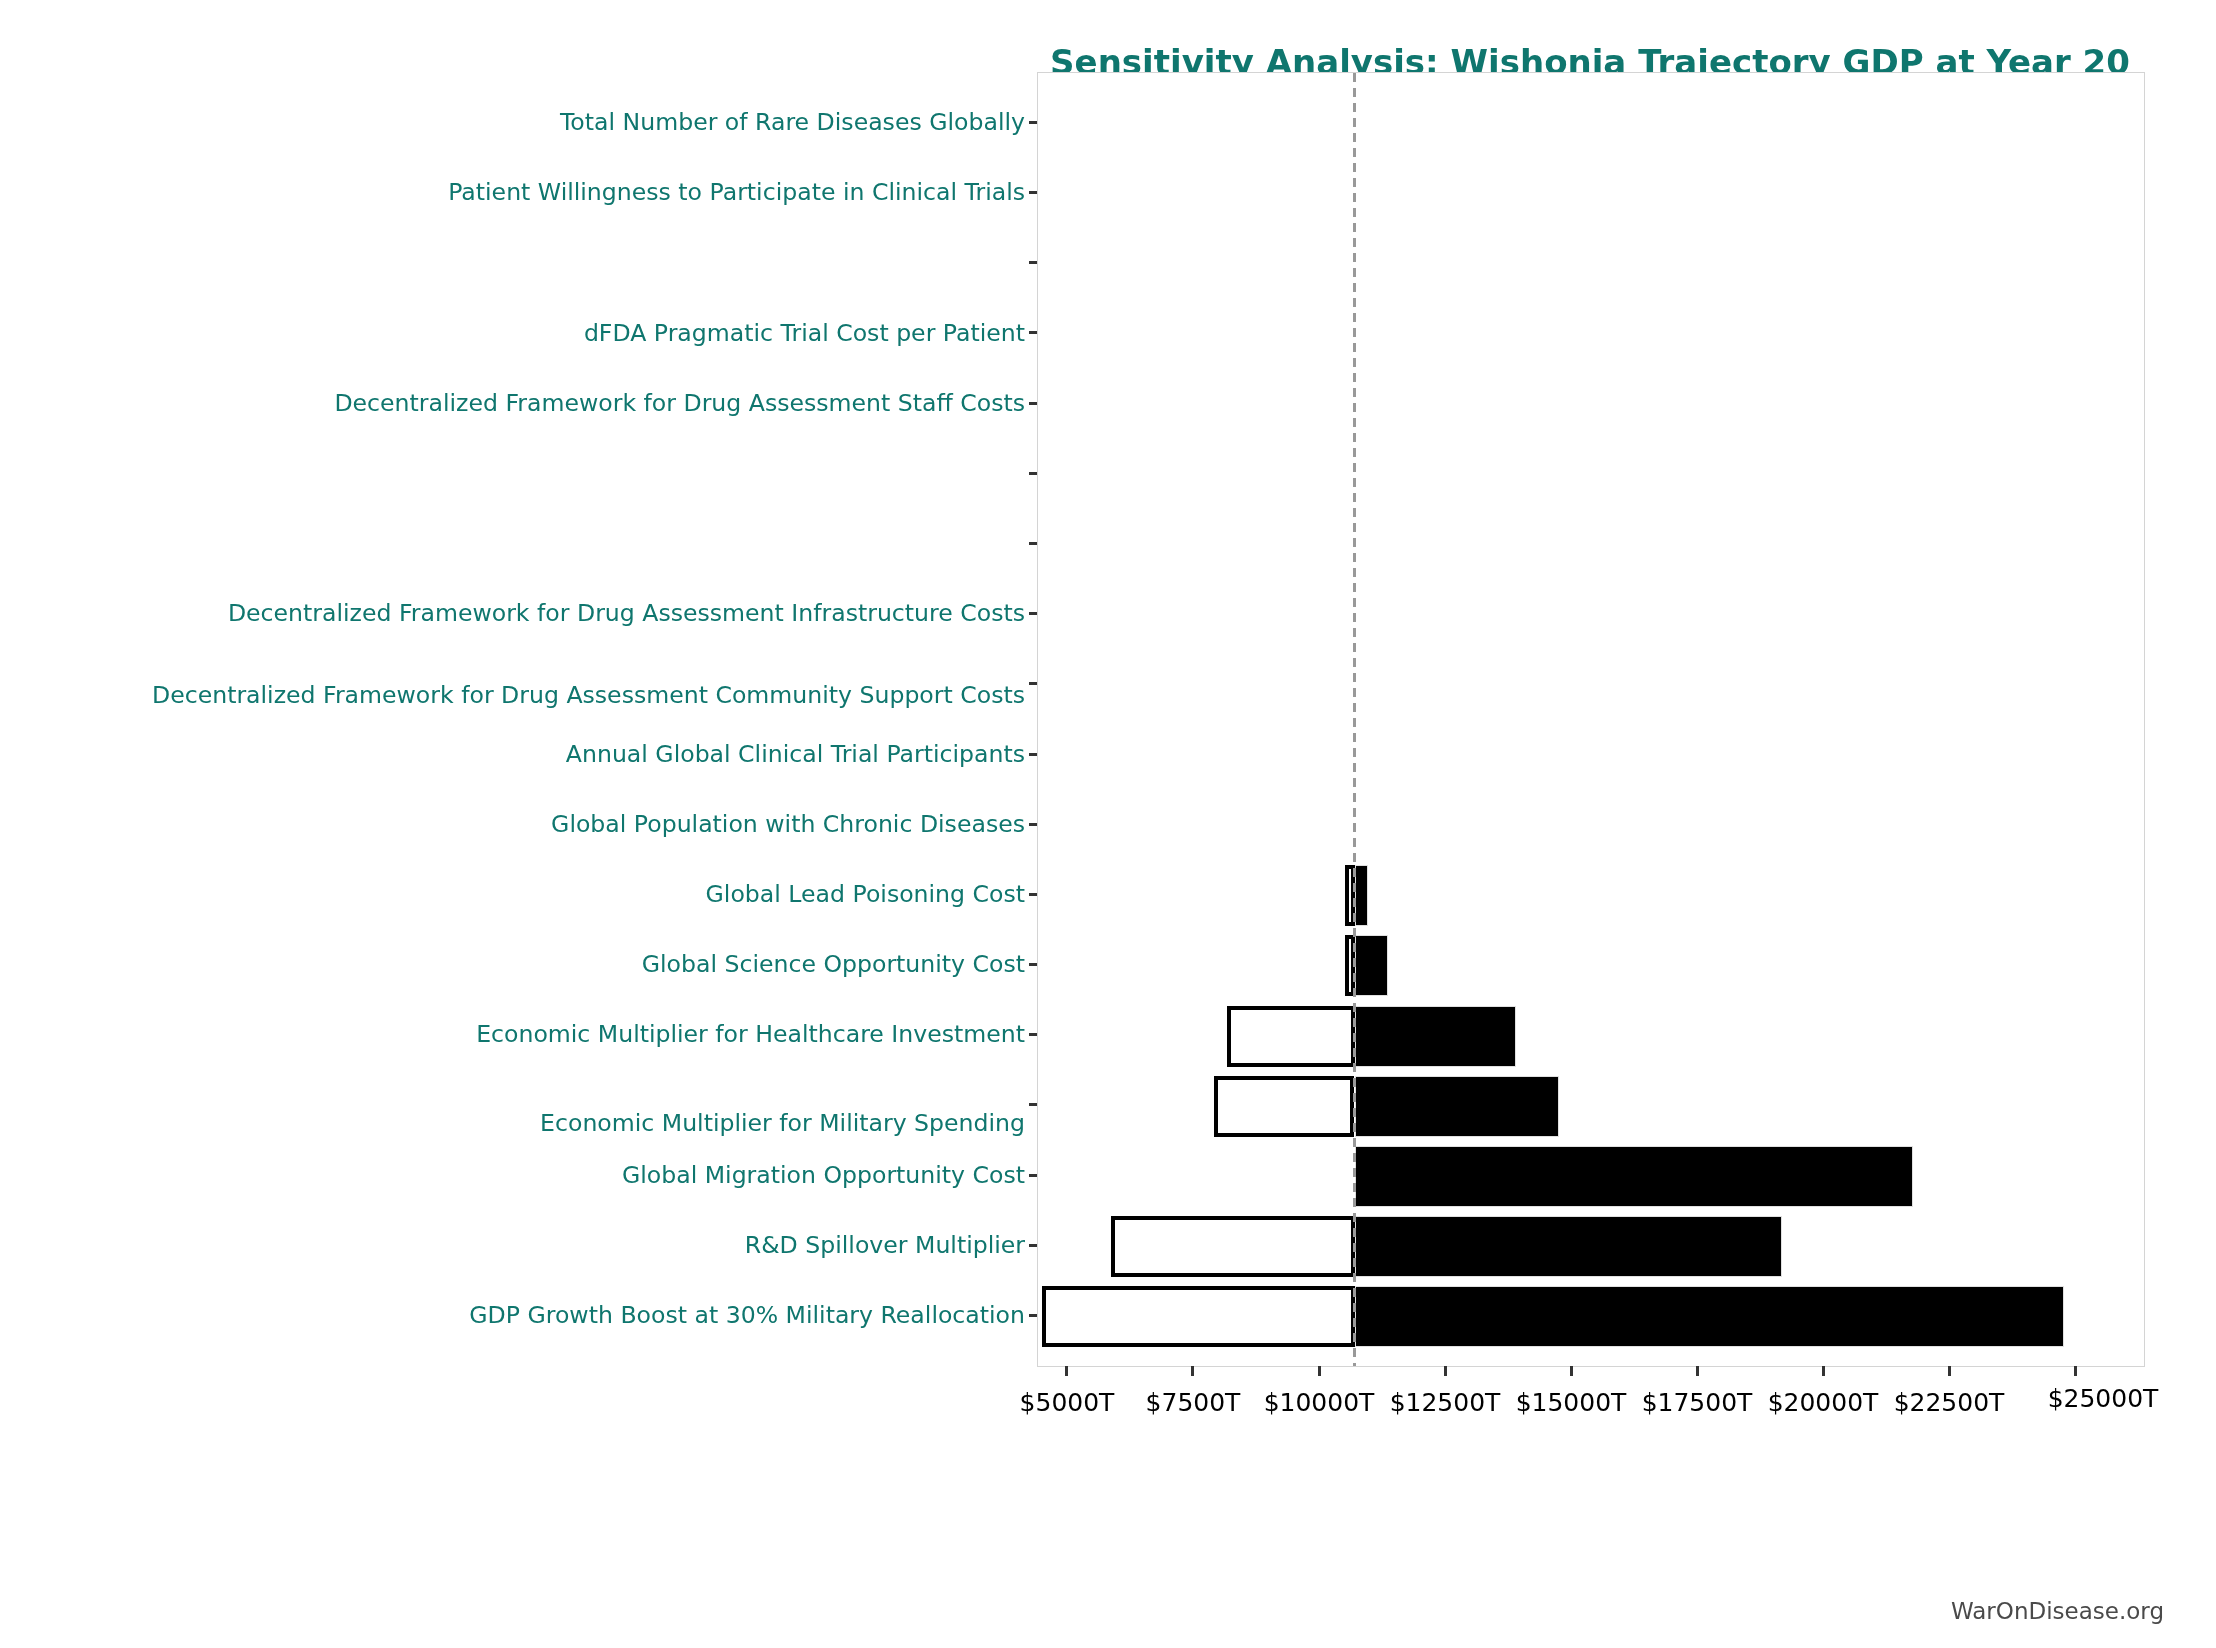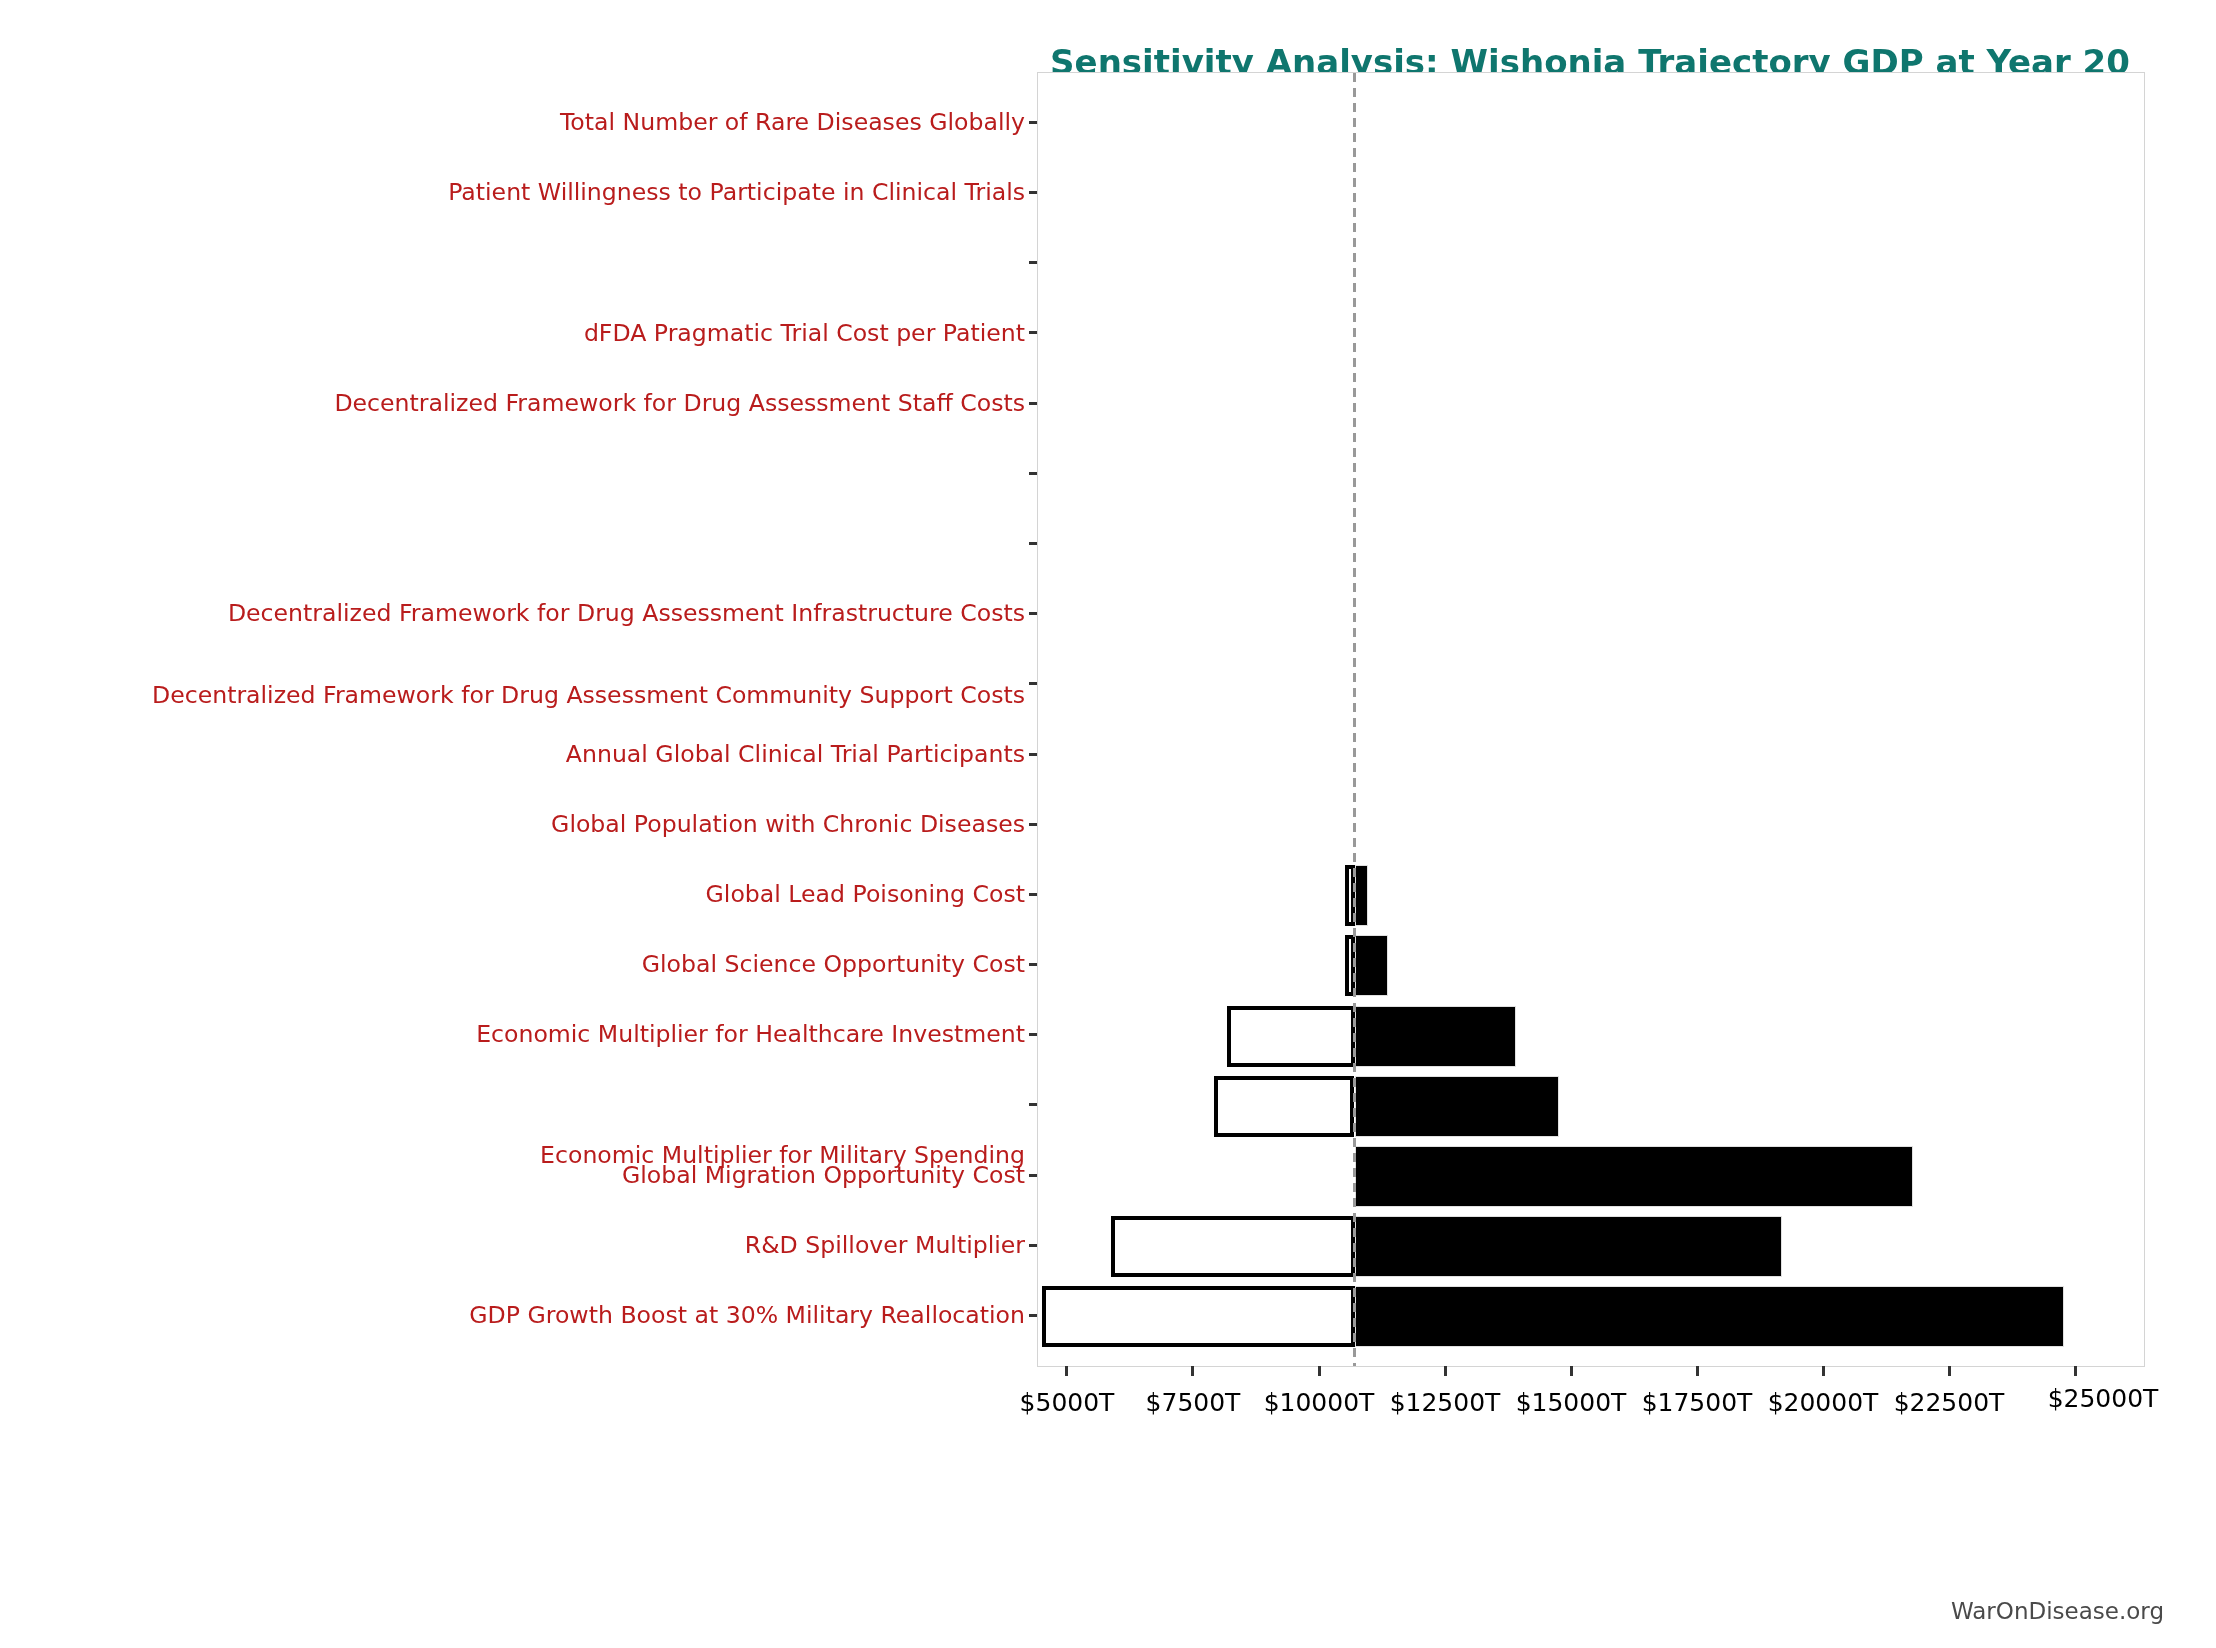--- a/index.html
+++ b/index.html
@@ -36,21 +36,21 @@
     position: absolute;
     height: 61px;
     box-sizing: border-box;
     z-index: 2;
   }
   .hbar.high { z-index: 1; }
   .hbar.low  { z-index: 2; }
   .ylab {
     position: absolute;
     text-align: right;
-    font-size: 23.6px; color: #b91c1c;
+    font-size: 23.6px; color: #0f766e;
     white-space: nowrap;
     line-height: 30px;
   }
   .ytick {
     position: absolute;
     width: 8.4px; height: 2.5px;
     background: #333;
   }
   .xtick {
     position: absolute;
@@ -125,21 +125,21 @@
     <div class="ylab" style="right: 1191px; top: 739px;">Annual Global Clinical Trial Participants</div>
     <div class="ytick" style="left: 1029px; top: 823px; background: rgb(51, 51, 51);"></div>
     <div class="ylab" style="right: 1191px; top: 809px;">Global Population with Chronic Diseases</div>
     <div class="ytick" style="left: 1029px; top: 893px; background: rgb(51, 51, 51);"></div>
     <div class="ylab" style="right: 1191px; top: 879px;">Global Lead Poisoning Cost</div>
     <div class="ytick" style="left: 1029px; top: 963px; background: rgb(51, 51, 51);"></div>
     <div class="ylab" style="right: 1191px; top: 949px;">Global Science Opportunity Cost</div>
     <div class="ytick" style="left: 1029px; top: 1033px; background: rgb(51, 51, 51);"></div>
     <div class="ylab" style="right: 1191px; top: 1019px;">Economic Multiplier for Healthcare Investment</div>
     <div class="ytick" style="left: 1029px; top: 1103px; background: rgb(51, 51, 51);"></div>
-    <div class="ylab" style="right: 1191px; top: 1140px;">Economic Multiplier for Military Spending</div>
+    <div class="ylab" style="right: 1191px; top: 1108px;">Economic Multiplier for Military Spending</div>
     <div class="ytick" style="left: 1029px; top: 1174px; background: rgb(51, 51, 51);"></div>
     <div class="ylab" style="right: 1191px; top: 1160px;">Global Migration Opportunity Cost</div>
     <div class="ytick" style="left: 1029px; top: 1244px; background: rgb(51, 51, 51);"></div>
     <div class="ylab" style="right: 1191px; top: 1230px;">R&amp;D Spillover Multiplier</div>
     <div class="ytick" style="left: 1029px; top: 1314px; background: rgb(51, 51, 51);"></div>
     <div class="ylab" style="right: 1191px; top: 1300px;">GDP Growth Boost at 30% Military Reallocation</div>
     <div class="xtick" style="left: 1065px; top: 1366px; background: rgb(51, 51, 51);"></div>
     <div class="xticklab" style="left: 991px; top: 1388px;">$5000T</div>
     <div class="xtick" style="left: 1191px; top: 1366px; background: rgb(51, 51, 51);"></div>
     <div class="xticklab" style="left: 1117px; top: 1388px;">$7500T</div>

